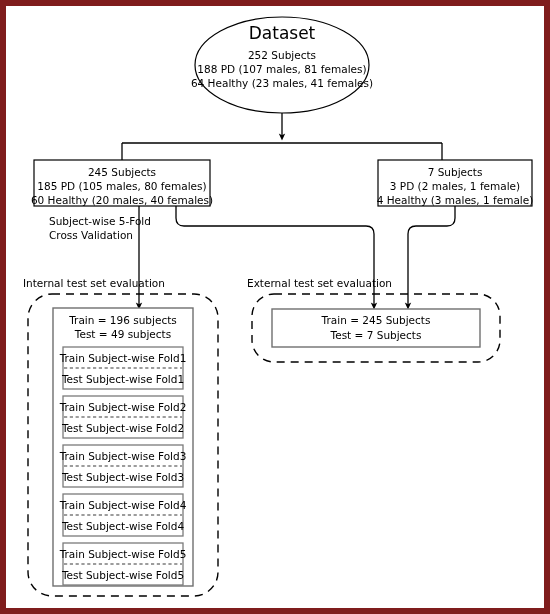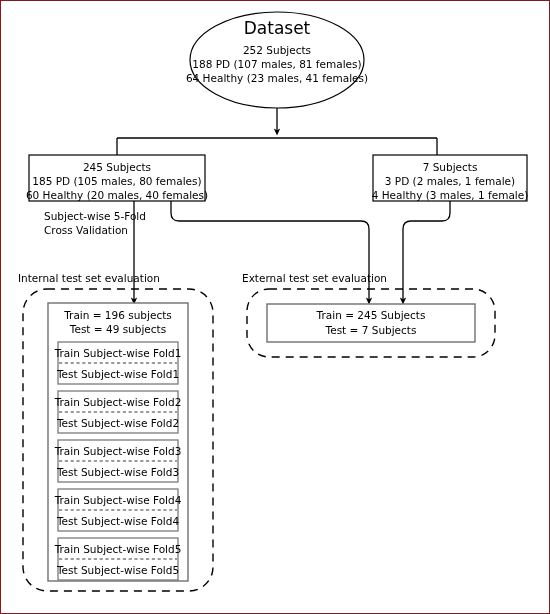--- a/index.html
+++ b/index.html
@@ -8,21 +8,21 @@
     background: #ffffff;
   }
   body {
     font-family: "DejaVu Sans", sans-serif;
   }
   #page {
     position: relative;
     width: 550px;
     height: 614px;
     background: #ffffff;
-    border: 1px solid #7f1d1d;
+    border: 6px solid #7f1d1d;
     box-sizing: border-box;
     overflow: hidden;
   }
   svg#flow {
     position: absolute;
     left: 0;
     top: 0;
     width: 550px;
     height: 614px;
     display: block;

